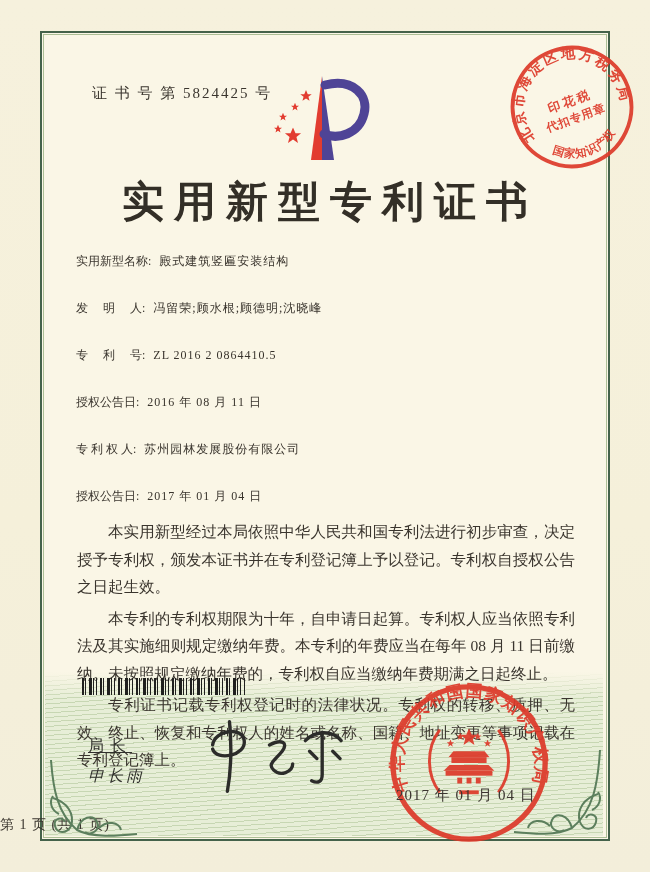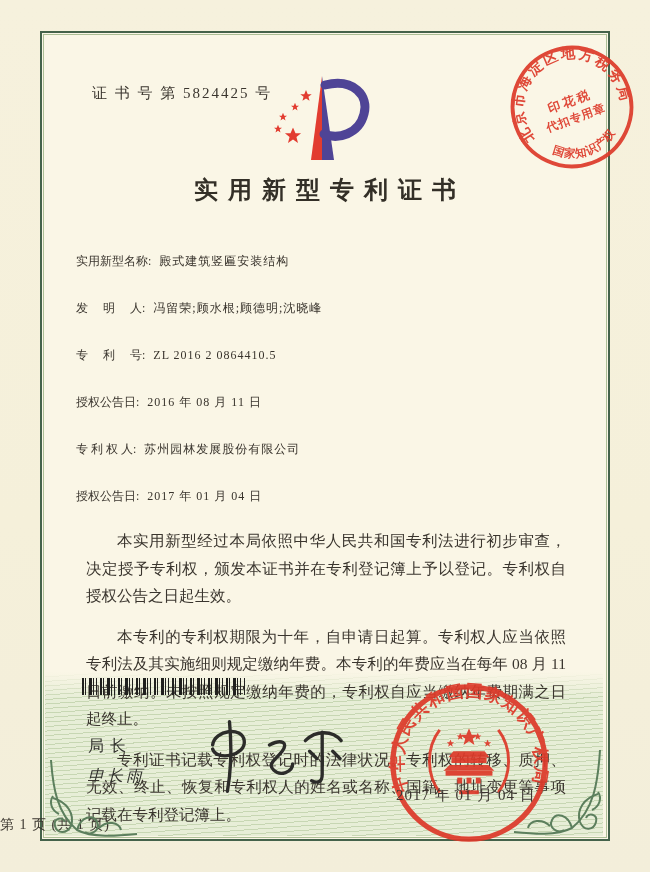--- a/index.html
+++ b/index.html
@@ -22,42 +22,42 @@
   }
   .guilloche-band::before{
     content:"";position:absolute;left:0;top:0;right:0;height:26px;
     background:linear-gradient(180deg,#faf6e6 0,rgba(250,246,230,0) 100%);
   }
   .cert-no{position:absolute;left:76px;top:84px;font-size:15px;letter-spacing:2px;color:#3a352e;margin-left:16px;}
   .logo{position:absolute;left:266px;top:70px;width:112px;height:96px;}
   .tax-stamp{position:absolute;left:505px;top:40px;width:134px;height:134px;transform:rotate(-20deg);opacity:.92;}
   .title{
     position:absolute;left:0;top:174px;width:100%;text-align:center;
-    font-size:24px;font-weight:600;letter-spacing:10px;color:#332f27;text-indent:10px;
+    font-size:42px;font-weight:600;letter-spacing:10px;color:#332f27;text-indent:10px;
   }
   .fields{position:absolute;left:76px;top:252px;width:470px;}
   .field-row{display:flex;margin-bottom:28px;font-size:12px;line-height:19px;}
   .field-label{white-space:pre;color:#3a352e;}
   .field-sep{padding-right:8px;}
   .field-value{letter-spacing:1px;color:#38332c;}
   .body-text{
     position:absolute;left:73px;top:514px;width:506px;
     font-size:15.5px;line-height:27.5px;text-align:justify;color:#3a352e;
   }
-  .body-text p{margin:13px;text-indent:2em;}
+  .body-text p{margin:4px;text-indent:2em;}
   .barcode{
     position:absolute;left:82px;top:678px;width:163px;height:17px;
     background:repeating-linear-gradient(90deg,
       #20201e 0 2px,transparent 2px 3px,
       #20201e 3px 4px,transparent 4px 7px,
       #20201e 7px 10px,transparent 10px 11px,
       #20201e 11px 12px,transparent 12px 14px,
       #20201e 14px 15px,transparent 15px 18px);
   }
-  .sig-title{position:absolute;left:88px;top:736px;font-size:16px;letter-spacing:6px;color:#30302c;}
+  .sig-title{position:absolute;left:88px;top:736px;font-size:16px;letter-spacing:6px;color:#30302c;text-decoration:underline;}
   .sig-name{position:absolute;left:88px;top:766px;font-size:16px;letter-spacing:3px;color:#30302c;font-style:italic;}
   .autograph{position:absolute;left:200px;top:716px;width:158px;height:82px;}
   .seal{position:absolute;left:386px;top:680px;width:166px;height:166px;opacity:.93;}
   .seal-date{position:absolute;left:396px;top:786px;font-size:15px;letter-spacing:1px;color:#3b3530;z-index:5;}
   .footer{position:absolute;left:0;top:816px;width:100%;text-align:left;font-size:14px;letter-spacing:1px;color:#3a352e;}
   .ornament{position:absolute;z-index:2;}
   .ornament.left{left:47px;top:758px;width:92px;height:80px;}
   .ornament.right{left:512px;top:748px;width:92px;height:90px;transform:scaleX(-1);}
   svg text{font-family:"Liberation Serif","DejaVu Serif",serif;}
 </style>

